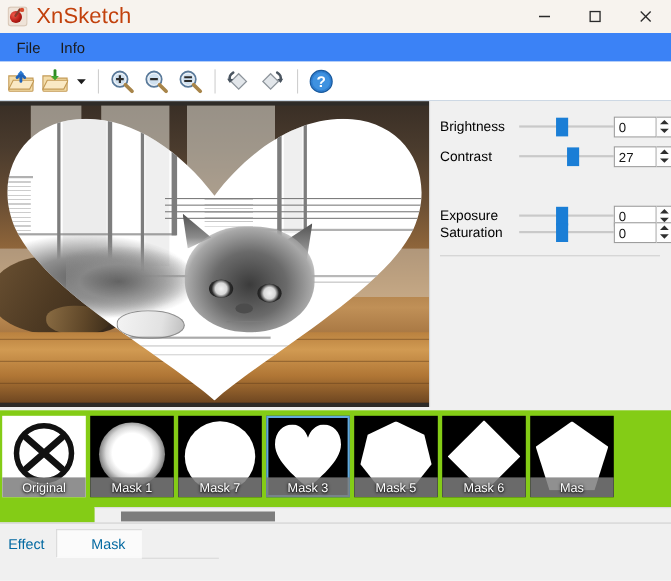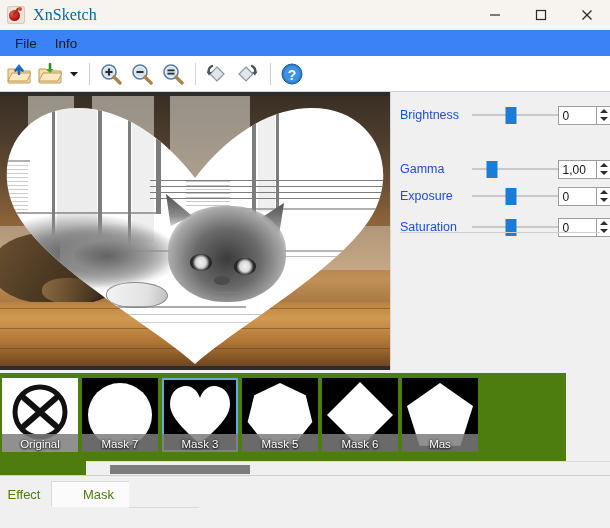--- a/index.html
+++ b/index.html
@@ -41,21 +41,21 @@
     background: #8a3b2a;
     transform: rotate(35deg);
     border-radius: 1px;
   }
   .app-icon .brush-tip {
     position: absolute; left: 11px; top: 1px;
     width: 4px; height: 4px; border-radius: 50%;
     background: #d84a2c;
   }
   .apptitle {
-    font-size: 16px; color: #0369a1; letter-spacing: .1px; font-family: Liberation Serif, serif;
+    font-size: 20px; color: #c2410c; letter-spacing: .1px;
   }
   .wincontrols {
     position: absolute; right: 0; top: 0; height: 30px;
     display: flex;
   }
   .wbtn {
     width: 46px; height: 30px;
     display: flex; align-items: center; justify-content: center;
     color: #2a2a2a;
   }
@@ -183,21 +183,21 @@
     border-left: 1px solid #d6d6d6;
     box-sizing: border-box;
   }
   .ctrl-row {
     position: absolute; left: 0;
     width: 220px; height: 26px;
     display: flex; align-items: center;
   }
   .ctrl-label {
     width: 78px; margin-left: 9px;
-    font-size: 12.5px; color: #1d4ed8;
+    font-size: 12.5px; color: #000000;
     white-space: nowrap;
   }
   .slider {
     position: relative;
     width: 86px; height: 20px;
     margin-left: 2px;
   }
   .slider .track {
     position: absolute; left: 0; top: 9px;
     width: 86px; height: 2px; background: #c9c9c9;
@@ -254,22 +254,22 @@
     border: 1px solid #b6b6b6;
     border-radius: 2px;
     display: flex; align-items: center; justify-content: center;
     gap: 5px;
     font-size: 12.5px; color: #121212;
   }
 
   
   .strip {
     position: absolute; left: 0; top: 373px;
-    width: 566px; height: 102px;
-    background: #4d7c0f;
+    width: 610px; height: 102px;
+    background: #84cc16;
     box-sizing: border-box;
     padding-top: 4px;
     overflow: hidden;
   }
   .thumbs {
     position: absolute; left: 2px; top: 5px;
     display: flex; gap: 4px;
   }
   .thumb {
     position: relative;
@@ -353,21 +353,21 @@
   .tabbar {
     position: absolute; left: 0; top: 475px;
     width: 610px; height: 53px;
     background: #f0f0f0;
     border-top: 1px solid #cfcfcf;
   }
   .tab {
     position: absolute; top: 5px;
     height: 26px;
     display: flex; align-items: center; justify-content: center;
-    font-size: 13px; color: #4d7c0f;
+    font-size: 13px; color: #0369a1;
     box-sizing: border-box;
   }
   .tab.inactive {
     left: 0; width: 48px;
     background: #f0f0f0;
   }
   .tab.active {
     left: 51px; width: 95px;
     background: #fbfbfb;
     border: 1px solid #d9d9d9;
@@ -582,60 +582,60 @@
       <div class="spin-btns">
         <div class="up">
             <i class="arrow-up"></i>
           </div>
         <div class="dn">
             <i class="arrow-dn"></i>
           </div>
       </div>
     </div>
 
-
-    <div class="ctrl-row" style="top:64px">
-      <span class="ctrl-label">Gamma</span>
+    <div class="ctrl-row" style="top:37px">
+      <span class="ctrl-label">Contrast</span>
       <div class="slider">
         <div class="track"></div>
-        <div class="handle" style="left:26%"></div>
+        <div class="handle" style="left:63%"></div>
       </div>
       <div class="spin">
-        <span class="val">1,00</span>
+        <span class="val">27</span>
       </div>
       <div class="spin-btns">
         <div class="up">
             <i class="arrow-up"></i>
           </div>
         <div class="dn">
             <i class="arrow-dn"></i>
           </div>
       </div>
     </div>
 
+
     <div class="ctrl-row" style="top:91px">
       <span class="ctrl-label">Exposure</span>
       <div class="slider">
         <div class="track"></div>
         <div class="handle" style="left:50%"></div>
       </div>
       <div class="spin">
         <span class="val">0</span>
       </div>
       <div class="spin-btns">
         <div class="up">
             <i class="arrow-up"></i>
           </div>
         <div class="dn">
             <i class="arrow-dn"></i>
           </div>
       </div>
     </div>
 
-    <div class="ctrl-row" style="top:122px">
+    <div class="ctrl-row" style="top:106px">
       <span class="ctrl-label">Saturation</span>
       <div class="slider">
         <div class="track"></div>
         <div class="handle" style="left:50%"></div>
       </div>
       <div class="spin">
         <span class="val">0</span>
       </div>
       <div class="spin-btns">
         <div class="up">
@@ -656,20 +656,25 @@
 
       <div class="thumb original">
         <svg class="orig-mark" viewBox="0 0 60 60">
           <circle cx="30" cy="30" r="25" fill="none" stroke="#111111" stroke-width="5"></circle>
           <path d="M14 16 L46 44 M46 16 L14 44" stroke="#111111" stroke-width="6" stroke-linecap="round"></path>
         </svg>
         <div class="greyband"></div>
         <span class="tlabel">Original</span>
       </div>
 
+      <div class="thumb">
+        <div class="shp shp-blob"></div>
+        <div class="greyband"></div>
+        <span class="tlabel">Mask 1</span>
+      </div>
 
       <div class="thumb">
         <div class="shp shp-circle"></div>
         <div class="greyband"></div>
         <span class="tlabel">Mask 7</span>
       </div>
 
       <div class="thumb selected">
         <div class="shp shp-heart"></div>
         <div class="greyband"></div>

